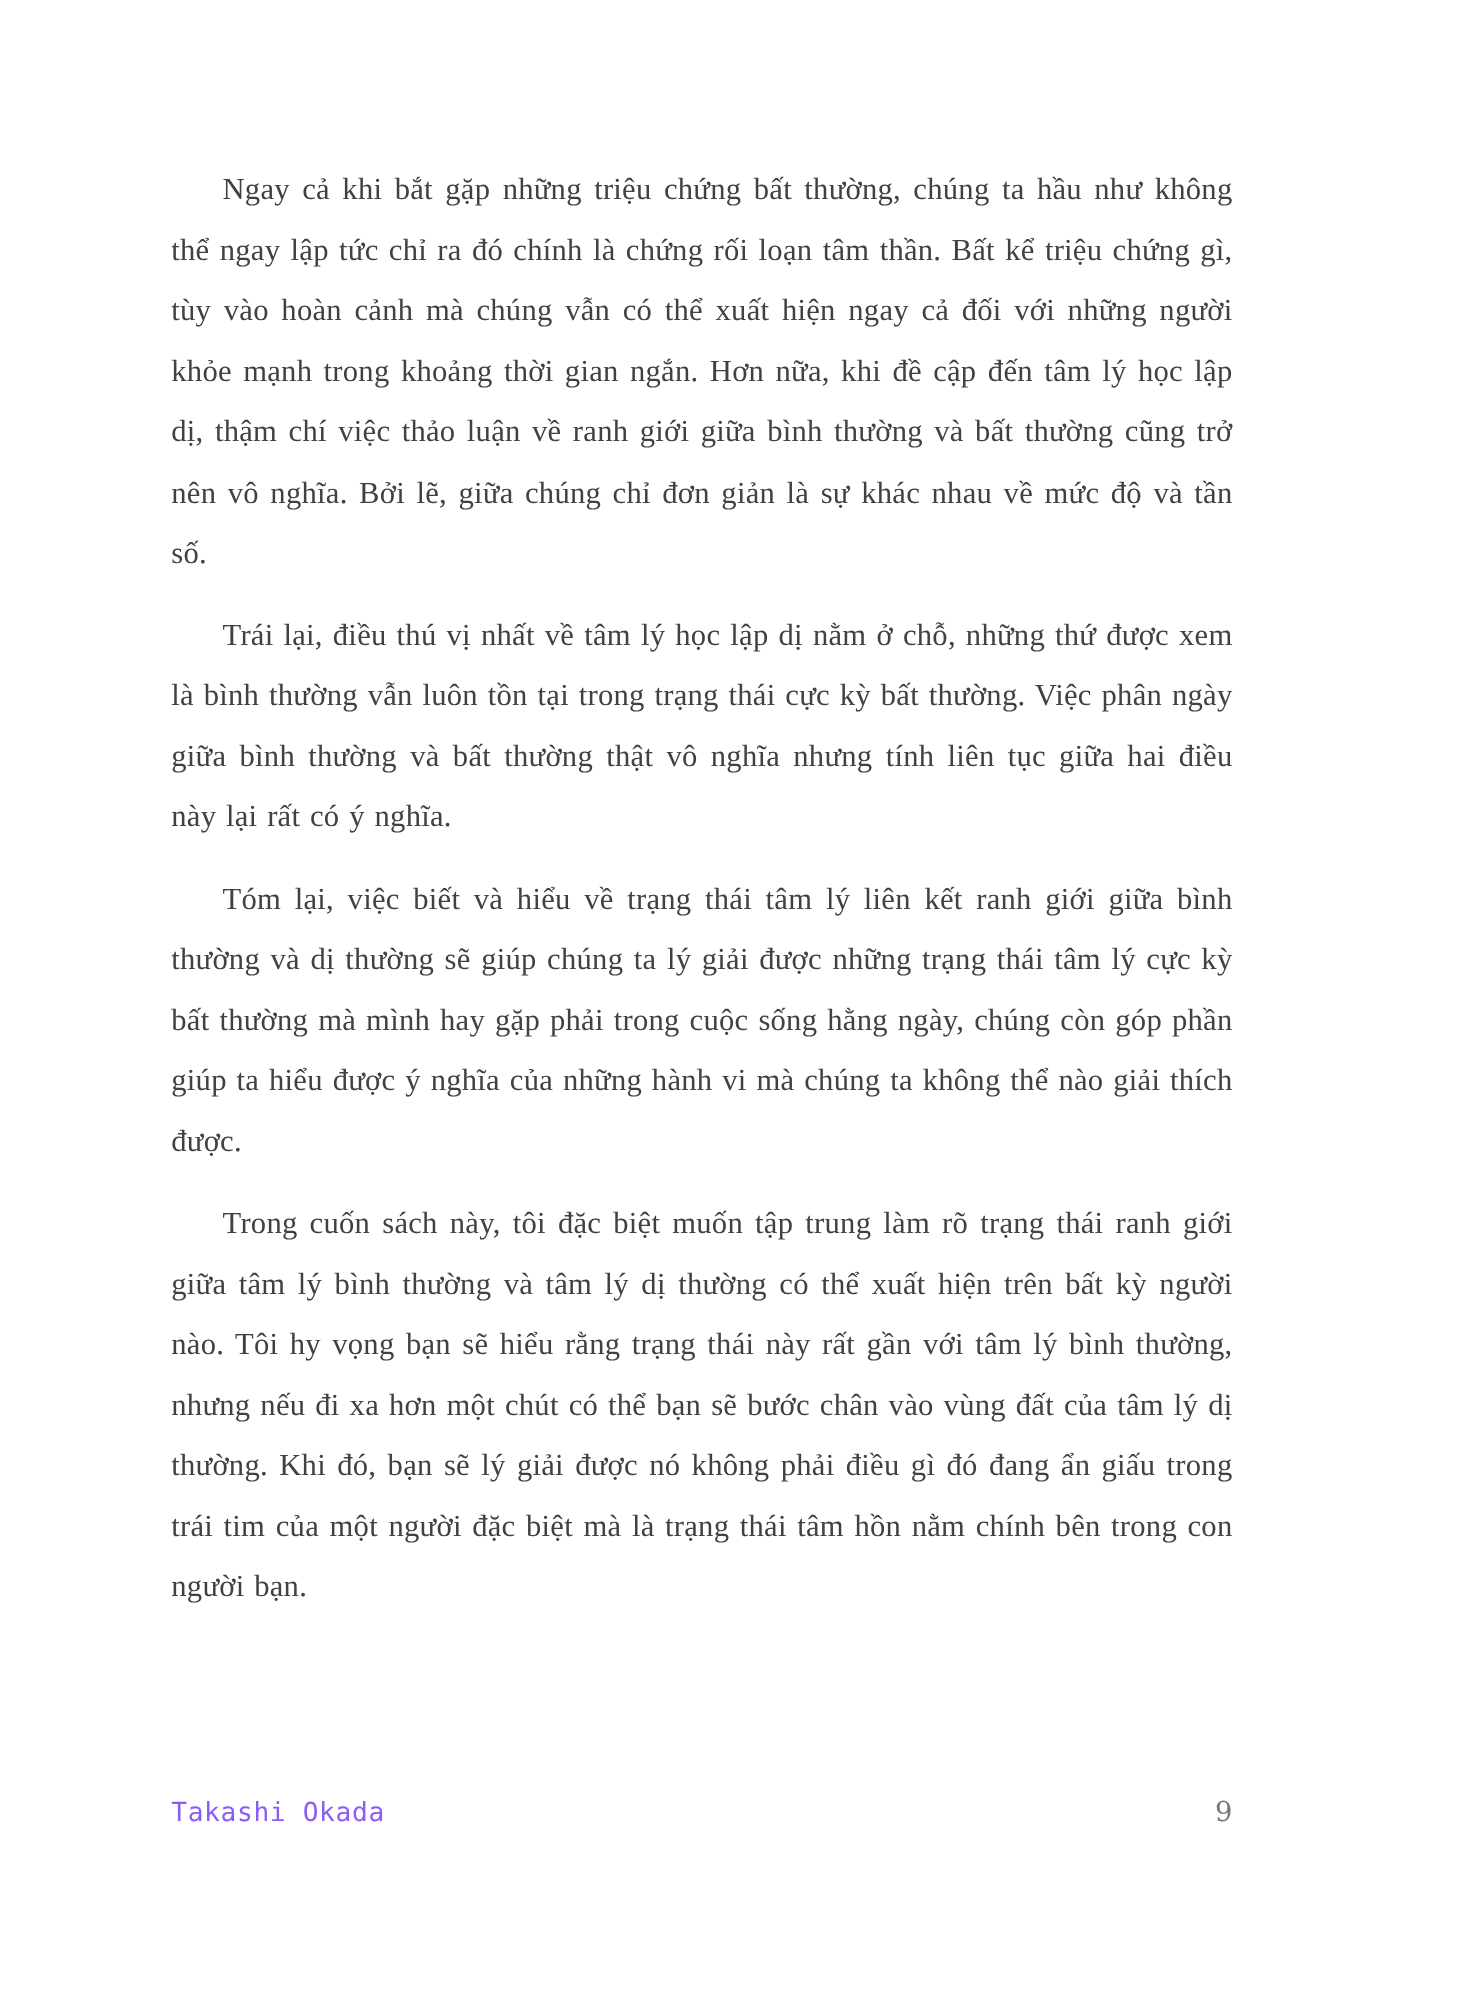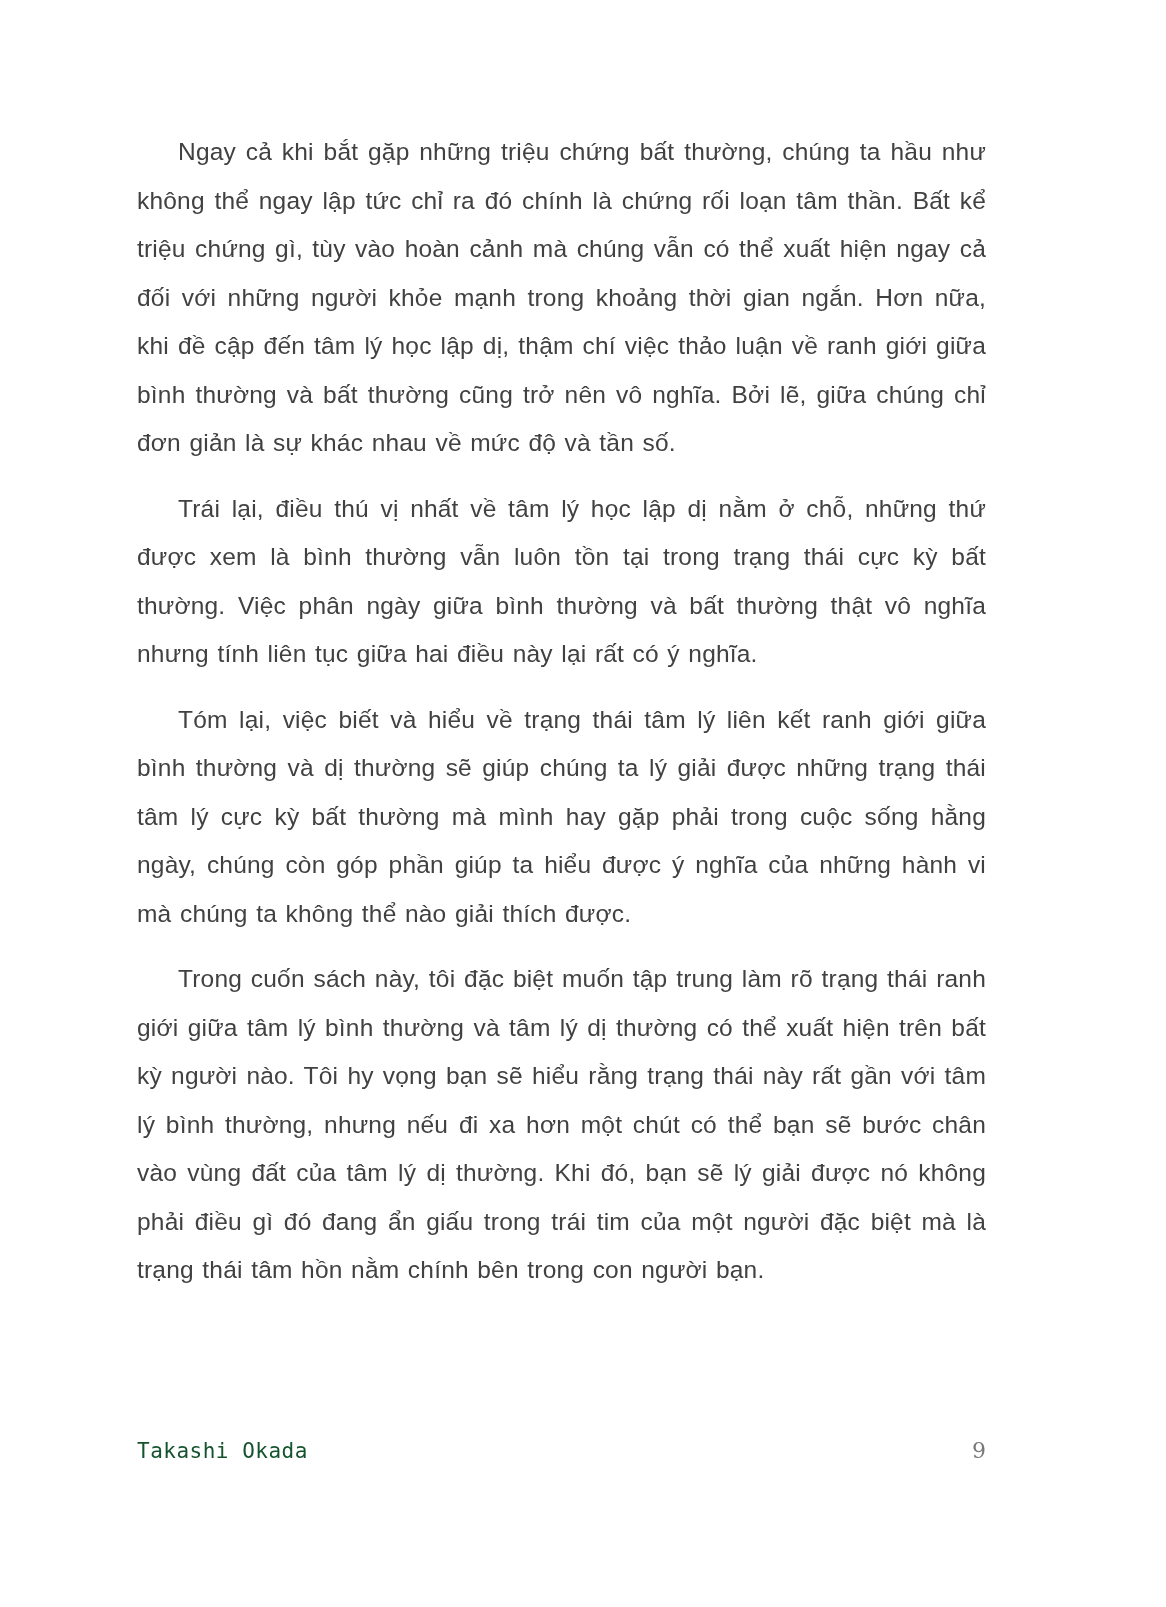--- a/index.html
+++ b/index.html
@@ -19,36 +19,37 @@
     }
     .paragraph {
       font-size: 24.5px;
       line-height: 48.5px;
       color: #414141;
       text-align: justify;
       text-indent: 41px;
       margin-bottom: 17px;
       letter-spacing: 0.2px;
       word-spacing: 1.5px;
+      font-family: Liberation Serif, serif;
     }
     .paragraph:last-child { margin-bottom: 0; }
     .page-footer {
       position: absolute;
       left: 137px;
       width: 849px;
       top: 1438px;
       display: flex;
       justify-content: space-between;
       align-items: baseline;
     }
     .footer-author {
       font-family: "DejaVu Sans Mono", monospace;
       font-size: 21px;
       letter-spacing: 0.5px;
-      color: #14532d;
+      color: #8b5cf6;
     }
     .footer-page-number {
       font-family: "DejaVu Serif", serif;
       font-size: 22px;
       color: #777777;
     }
   </style>
 </head>
 <body>
 

